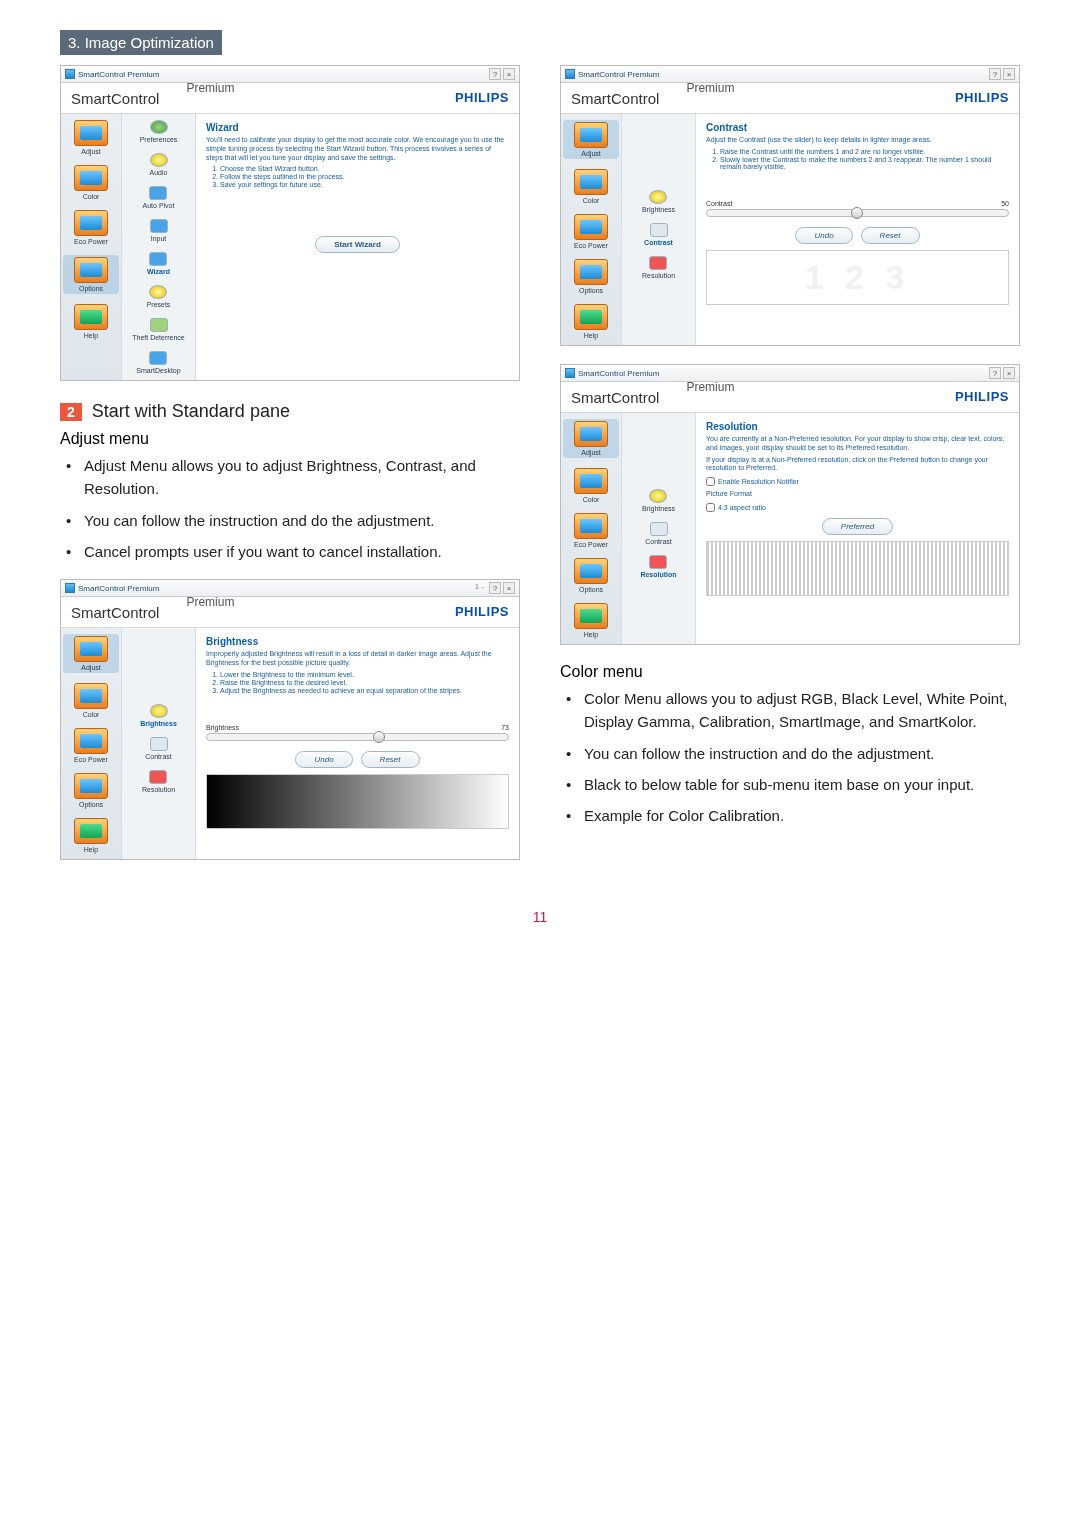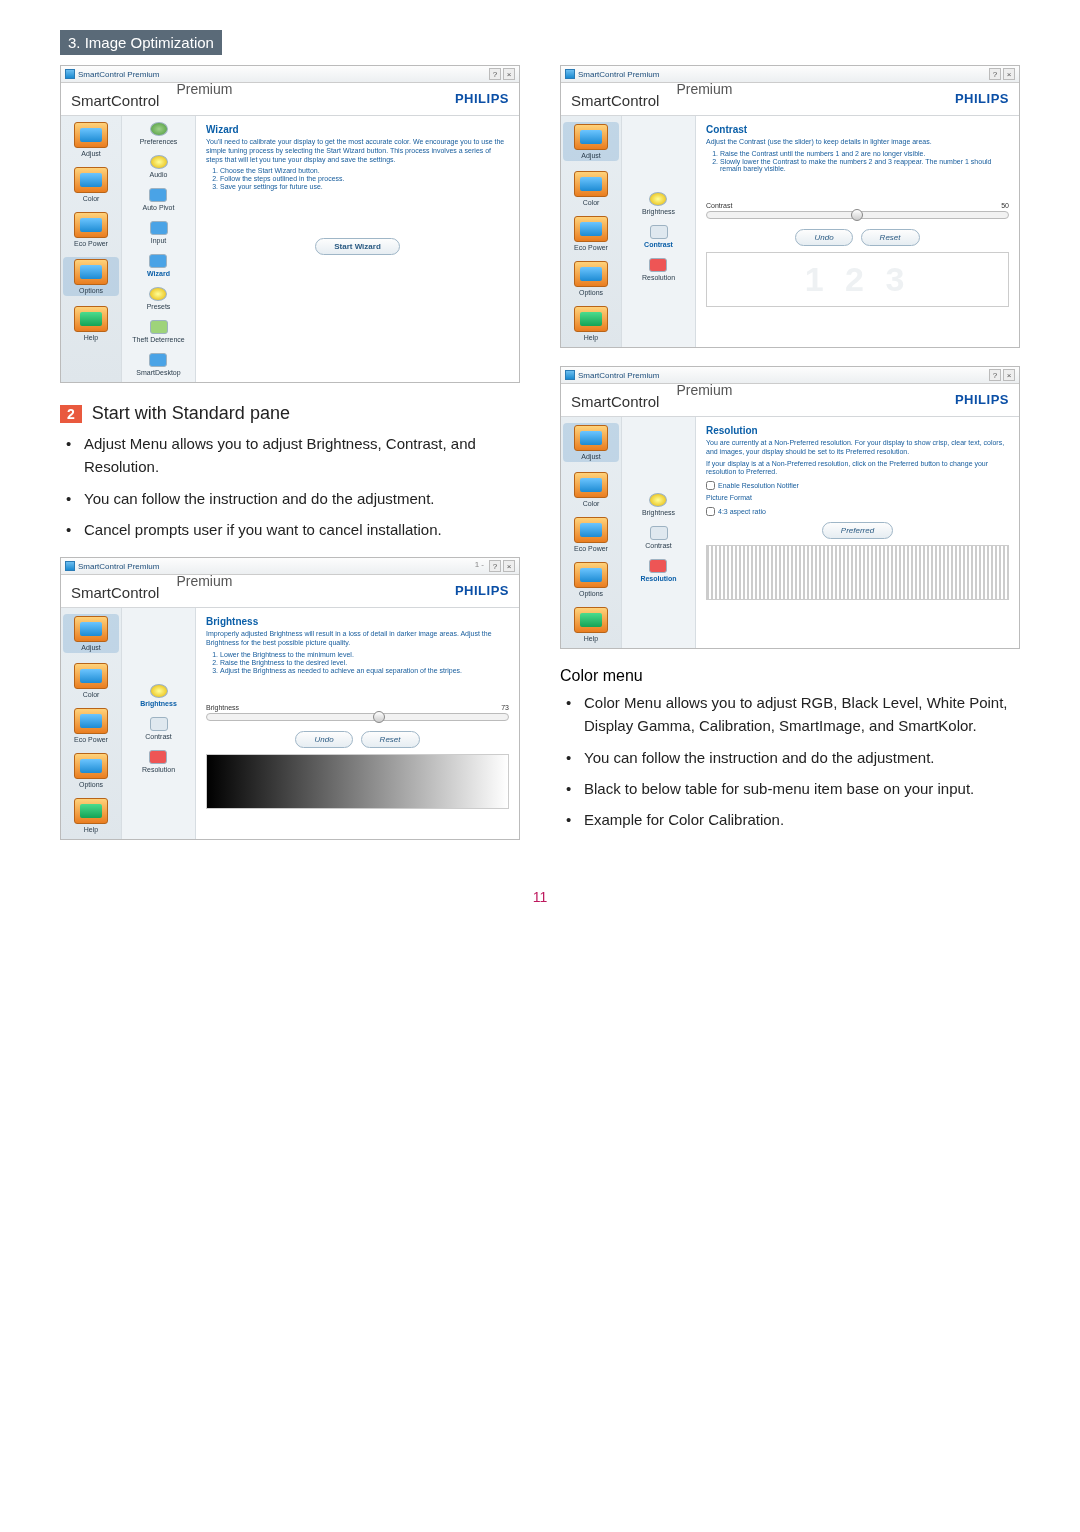--- a/index.html
+++ b/index.html
@@ -51,21 +51,21 @@
   }
   .brand {
     display:flex;justify-content:space-between;align-items:center;
     padding:4px 10px 6px 10px;
     border-bottom:1px solid #d4d7da;
     background:#fff;
   }
   .brand .sc { font-size:15px; color:#333; }
   .brand .sc b { font-weight:400; }
   .brand .sc .thin { font-weight:300; }
-  .brand .sc sup { font-size:14px; color:#555; position:relative; top:-6px; left:1px;padding-left:16px;}
+  .brand .sc sup { font-size:12px; color:#555; position:relative; top:-6px; left:11px;padding-left:16px;}
   .brand .ph { color:#0a4fa6; font-weight:700; font-size:13px; letter-spacing:0.5px;}
   .body { display:flex; }
   .navcol {
     width:60px; background: linear-gradient(#e8eef2,#dfe6eb);
     padding:6px 2px;
     display:flex;flex-direction:column;gap:10px;align-items:center;
   }
   .navitem { display:flex;flex-direction:column;align-items:center;gap:2px; width:100%;}
   .navitem.sel { background: rgba(120,170,210,0.35); border-radius:4px; padding:2px 0;}
   .navicon {
@@ -224,20 +224,21 @@
               <span class="pillbtn">Start Wizard</span>
             </div>
         </div>
       </div>
     </div>
 
     <div class="step-h">
       <span class="stepnum">2</span>
       <h3>Start with Standard pane</h3>
     </div>
+    <h4 class="sub">Adjust menu</h4>
     <ul class="doc">
       <li>Adjust Menu allows you to adjust Brightness, Contrast, and Resolution.</li>
       <li>You can follow the instruction and do the adjustment.</li>
       <li>Cancel prompts user if you want to cancel installation.</li>
     </ul>
 
     <div class="win">
       <div class="titlebar">
         <div class="left">
             <span class="tb-icon"></span>

